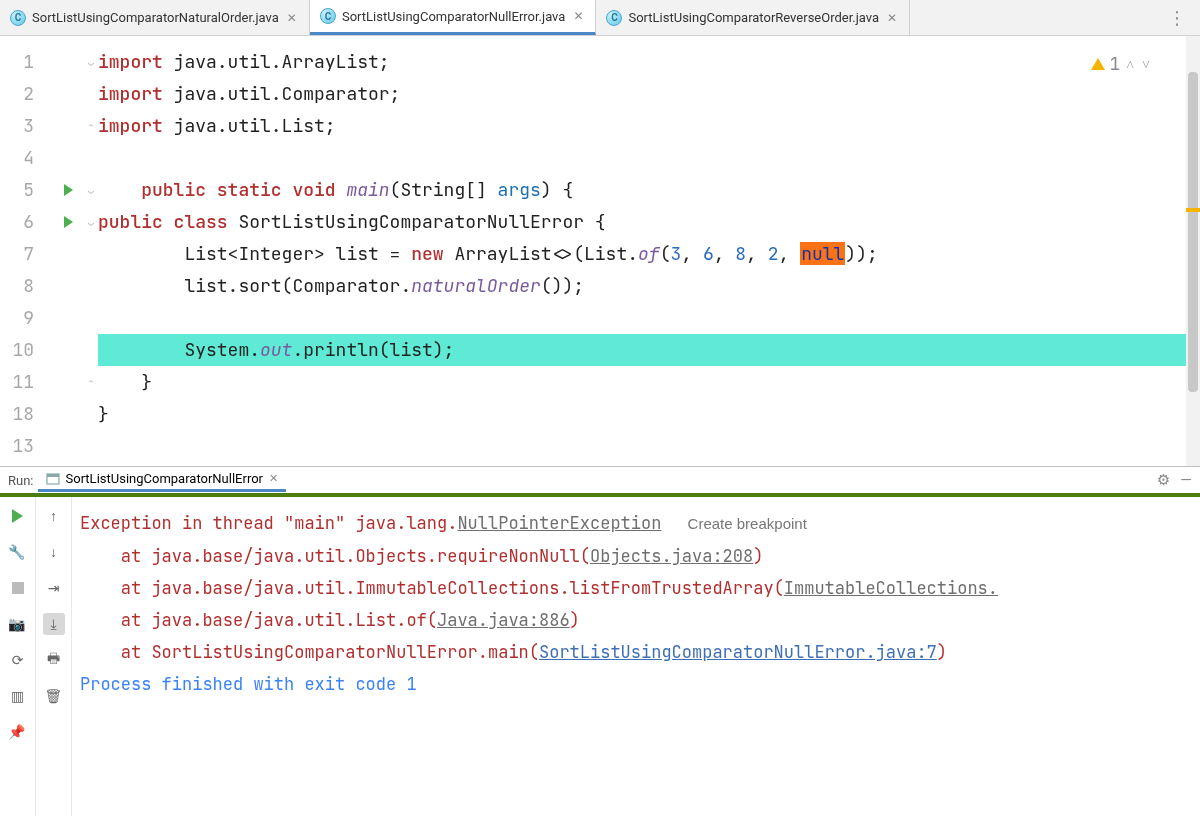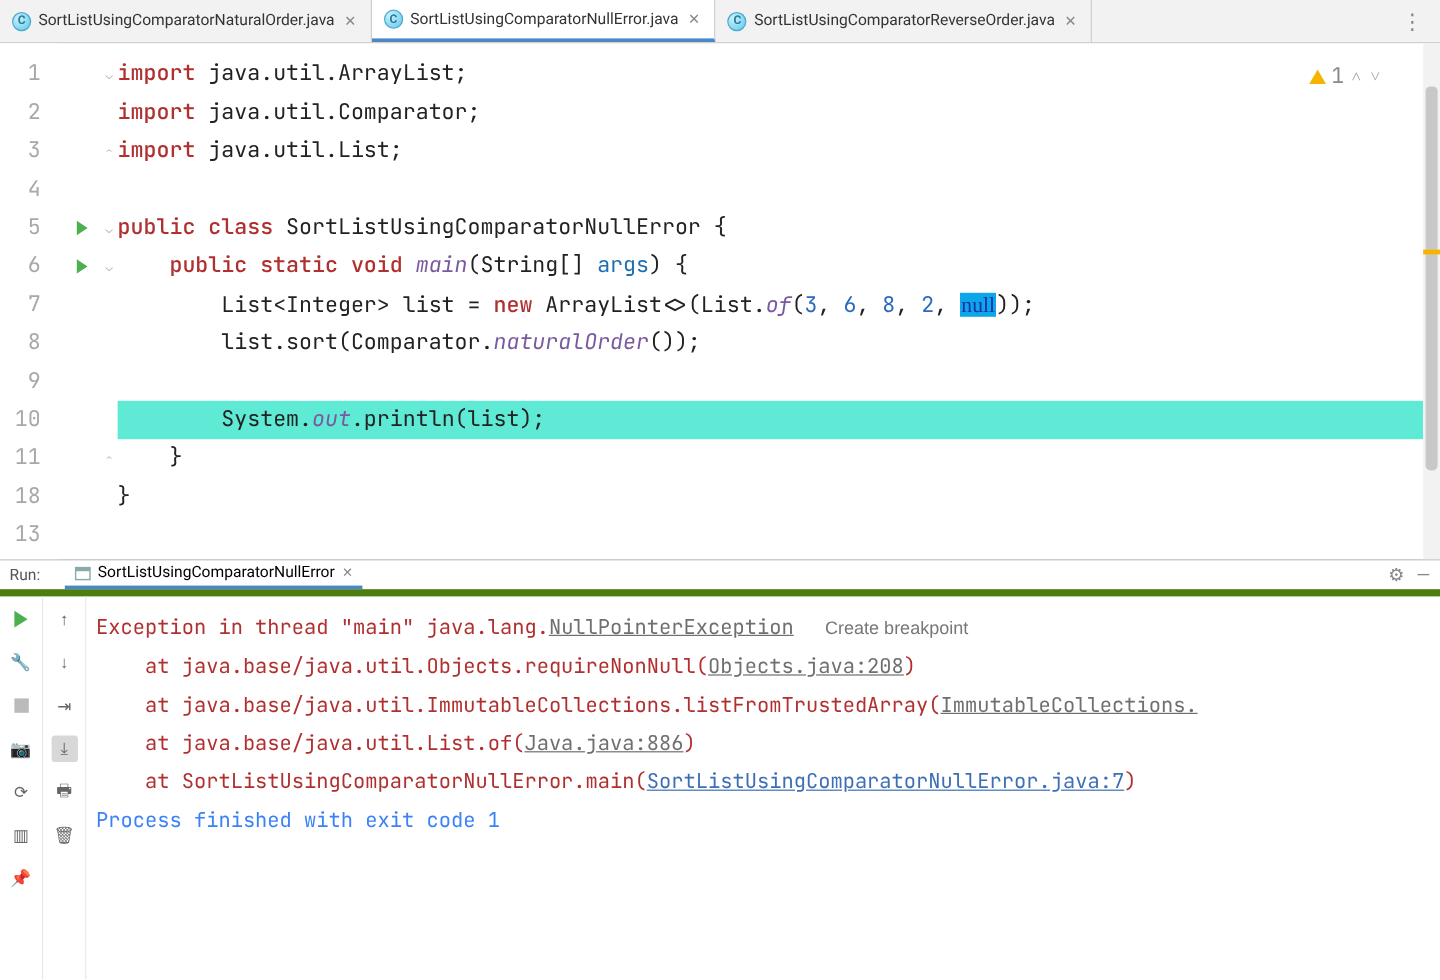--- a/index.html
+++ b/index.html
@@ -88,21 +88,21 @@
 }
 .code-line {
   white-space: pre;
   height: 32px;
 }
 .code-line.hl { background: #5eead4; }
 .k-imp { color: #b02f2f; font-weight: 500; }
 .k-method { color: #7a5a9e; font-style: italic; }
 .k-arg { color: #1f6fb3; }
 .k-num { color: #2a6bbf; }
-.k-null { background: #0ea5e9; color: #1232ac; padding: 0 1px; font-family: Liberation Serif, serif; }
+.k-null { background: #f97316; color: #1232ac; padding: 0 1px; }
 .k-plain { color: #222; }
 .inspection-badge {
   position: absolute;
   top: 12px; right: 34px;
   display: flex;
   align-items: center;
   gap: 4px;
   color: #8a8a8a;
 }
 .warn-tri {
@@ -141,22 +141,22 @@
   border-top: 1px solid #c0c0c0;
   height: 350px;
   display: flex;
   flex-direction: column;
 }
 .run-header {
   height: 30px;
   display: flex;
   align-items: center;
   padding: 0 8px;
-  gap: 20px;
-  border-bottom: 6px solid #4d7c0f;
+  gap: 4px;
+  border-bottom: 4px solid #4d7c0f;
 }
 .run-header .label { color: #555; }
 .run-tab {
   display: flex;
   align-items: center;
   gap: 6px;
   padding: 3px 8px;
   border-bottom: 3px solid #4a88c7;
 }
 .run-tab-close { color: #888; font-size: 11px; }
@@ -282,22 +282,22 @@
       <div></div>
       <div>⌃</div>
       <div></div>
       <div></div>
   </div>
   <div class="code">
     <div class="code-line"><span class="k-imp">import</span><span class="k-plain"> java.util.ArrayList;</span></div>
     <div class="code-line"><span class="k-imp">import</span><span class="k-plain"> java.util.Comparator;</span></div>
     <div class="code-line"><span class="k-imp">import</span><span class="k-plain"> java.util.List;</span></div>
     <div class="code-line"></div>
+    <div class="code-line"><span>    </span><span class="k-imp">public static</span><span class="k-imp"> void</span><span class="k-method"> main</span><span class="k-plain">(String[] </span><span class="k-arg">args</span><span class="k-plain">) {</span></div>
     <div class="code-line"><span class="k-imp">public class</span><span class="k-plain"> SortListUsingComparatorNullError </span><span class="k-plain">{</span></div>
-    <div class="code-line"><span>    </span><span class="k-imp">public static</span><span class="k-imp"> void</span><span class="k-method"> main</span><span class="k-plain">(String[] </span><span class="k-arg">args</span><span class="k-plain">) {</span></div>
     <div class="code-line"><span>        </span><span class="k-plain">List&lt;Integer&gt; list = </span><span class="k-imp">new</span><span class="k-plain"> ArrayList&lt;&gt;(List.</span><span class="k-method">of</span><span class="k-plain">(</span><span class="k-num">3</span><span class="k-plain">, </span><span class="k-num">6</span><span class="k-plain">, </span><span class="k-num">8</span><span class="k-plain">, </span><span class="k-num">2</span><span class="k-plain">, </span><span class="k-null">null</span><span class="k-plain">));</span></div>
     <div class="code-line"><span>        </span><span class="k-plain">list.sort(Comparator.</span><span class="k-method">naturalOrder</span><span class="k-plain">());</span></div>
     <div class="code-line"></div>
     <div class="code-line hl"><span>        </span><span class="k-plain">System.</span><span class="k-method">out</span><span class="k-plain">.println(list);</span></div>
     <div class="code-line"><span>    </span><span class="k-plain">}</span></div>
     <div class="code-line"><span class="k-plain">}</span></div>
     <div class="code-line"></div>
 
     <div class="inspection-badge">
       <span class="warn-tri"></span>

